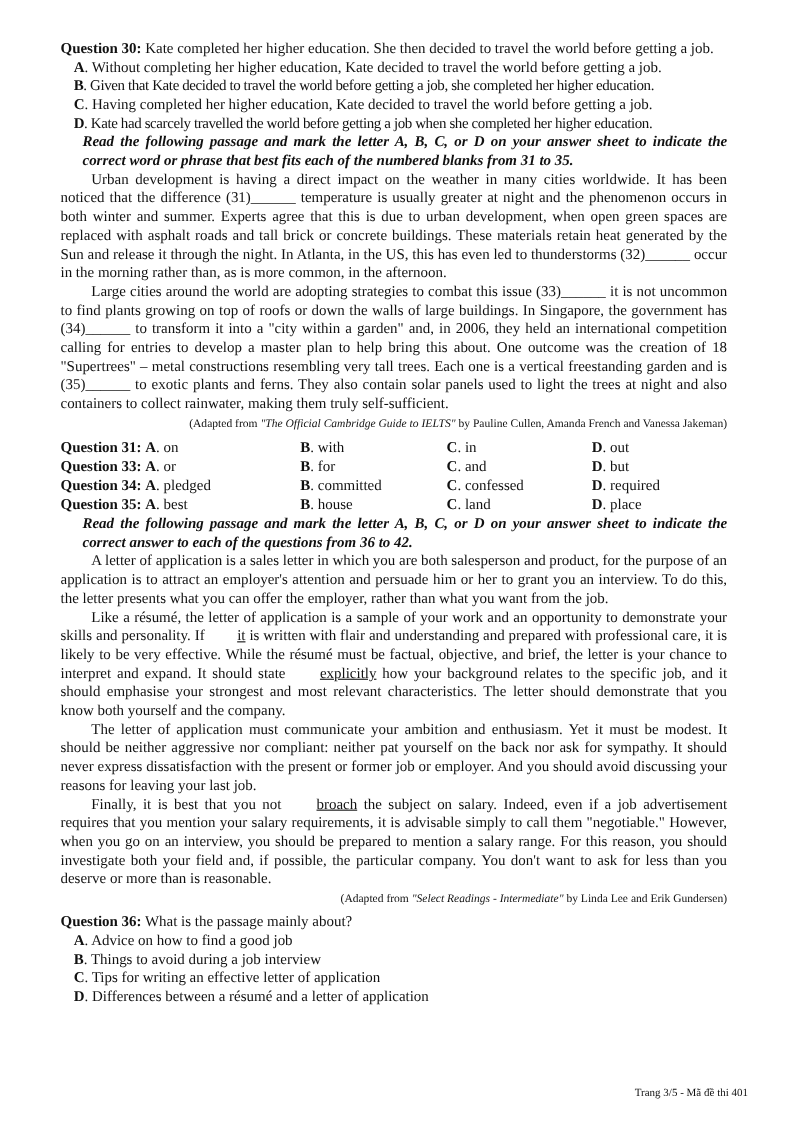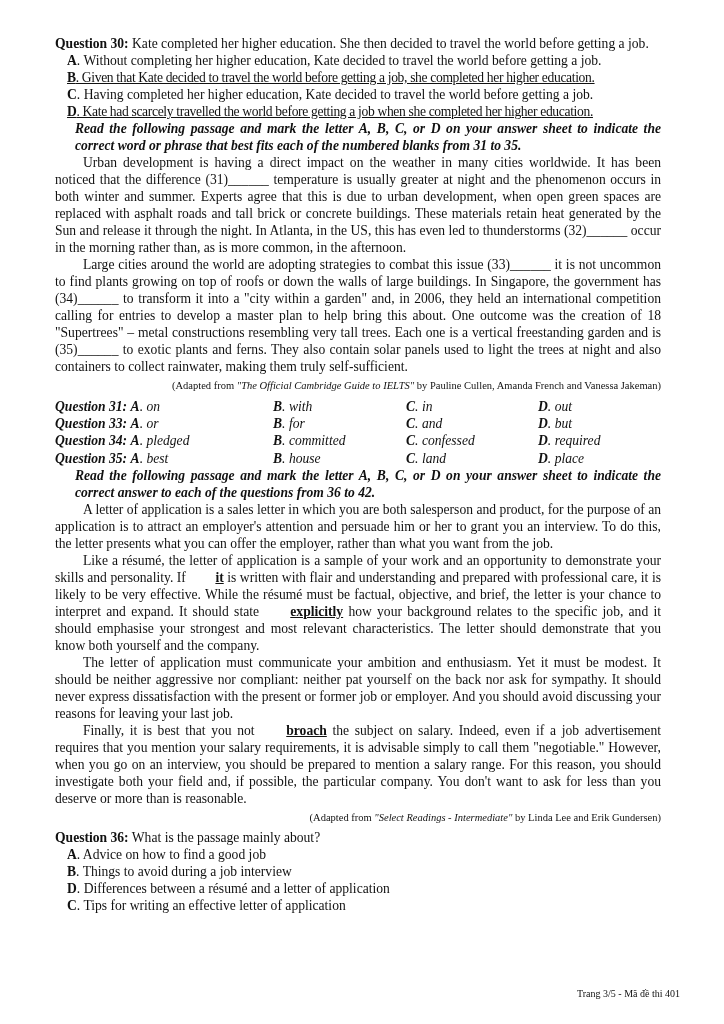--- a/index.html
+++ b/index.html
@@ -6,29 +6,29 @@
   body { width:724px; height:1024px; position:relative; overflow:hidden;
          font-family:"Liberation Serif", serif; color:#111; font-size:13.6px; }
   .page { position:absolute; left:55px; top:35px; width:606px; line-height:17px; }
   .j { text-align:justify; }
   .ind { text-indent:28px; }
   .opt { padding-left:12px; }
   b.lbl { font-weight:bold; }
   .instr { font-weight:bold; font-style:italic;margin-left:20px; }
   .src { text-align:right; font-size:10.5px; margin:2px 0 3px 0; }
   .blank { font-weight:normal; }
-  .u { font-weight:bold; text-decoration:underline;margin-left:26px; }
+  .u { font-weight:normal; text-decoration:underline;margin-left:26px; }
   .qgrid { margin-top:4px; }
-  .qrow { display:flex; height:17.2px;font-style:italic; }
+  .qrow { display:flex; height:17.2px; }
   .qrow .c0 { width:218px; }
   .qrow .c1 { width:133px; }
   .qrow .c2 { width:132px; }
   .qrow .c3 { flex:1; }
   .footer { position:absolute; right:44px; top:988px; font-size:10px; }
-  .condensed { letter-spacing:-0.35px;text-decoration:underline; }
+  .condensed { letter-spacing:-0.35px; }
 </style>
 </head>
 <body>
 
 <div class="page">
 
   <div class="j">
     <b class="lbl">Question 30:</b><span> Kate completed her higher education. She then decided to travel the world before getting a job.</span>
   </div>
   <div class="opt"><b>A</b><span>. Without completing her higher education, Kate decided to travel the world before getting a job.</span></div>
@@ -87,17 +87,17 @@
   </div>
   <div class="src">
     <span>(Adapted from </span><i>"Select Readings - Intermediate"</i><span> by Linda Lee and Erik Gundersen)</span>
   </div>
 
   <div>
     <b class="lbl">Question 36:</b><span>  What is the passage mainly about?</span>
   </div>
   <div class="opt"><b>A</b><span>. Advice on how to find a good job</span></div>
   <div class="opt"><b>B</b><span>. Things to avoid during a job interview</span></div>
+  <div class="opt"><b>C</b><span>. Tips for writing an effective letter of application</span></div>
   <div class="opt"><b>D</b><span>. Differences between a résumé and a letter of application</span></div>
-  <div class="opt"><b>C</b><span>. Tips for writing an effective letter of application</span></div>
 </div>
 
 <div class="footer">Trang 3/5 - Mã đề thi 401</div>
 
 </body></html>

